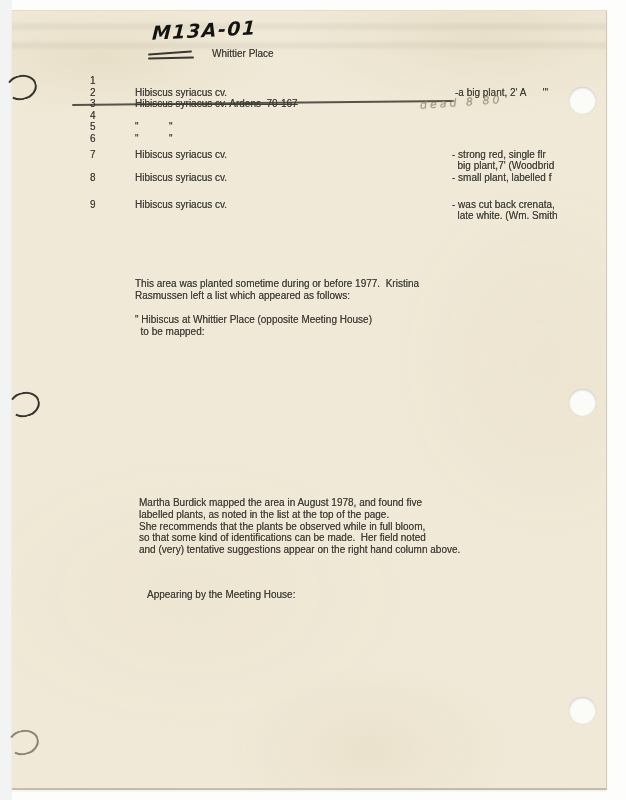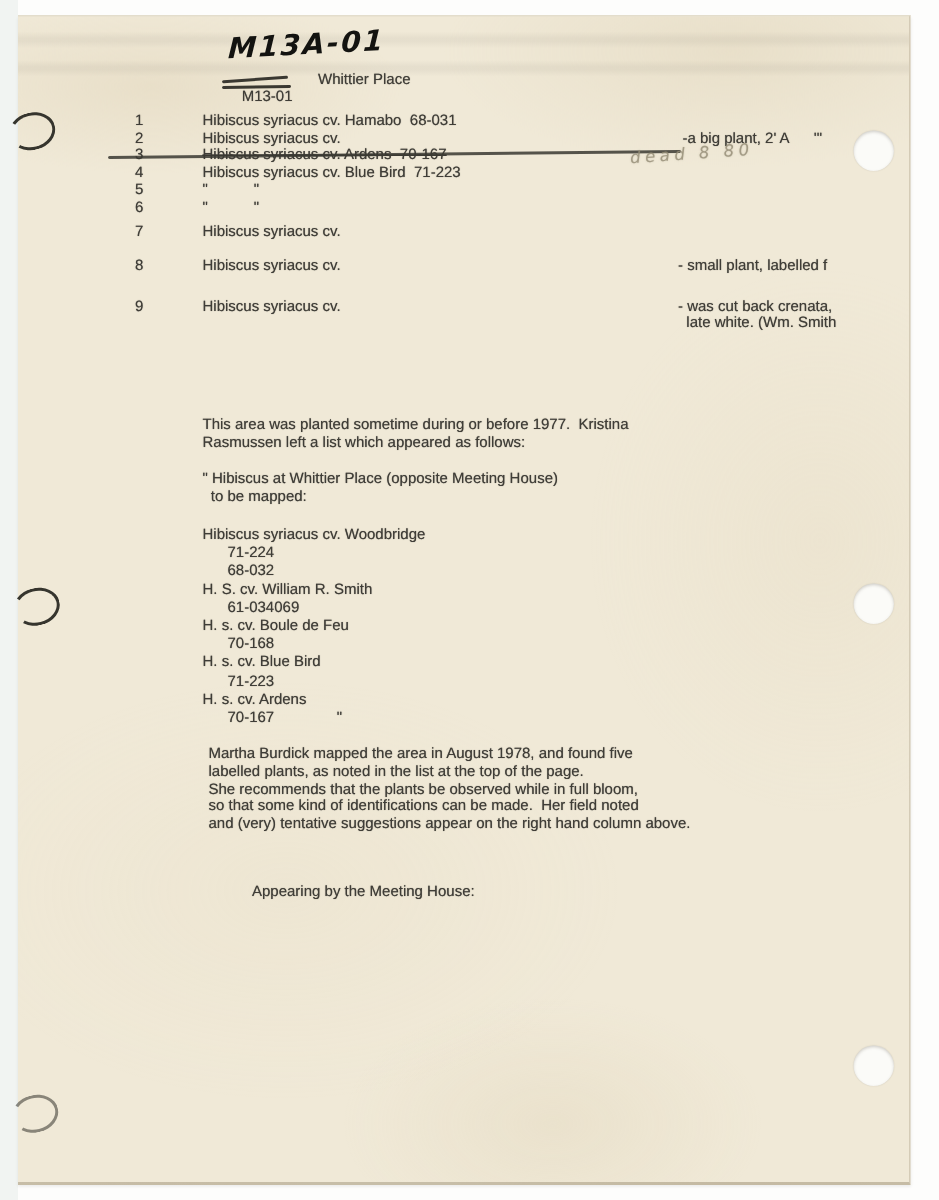--- a/index.html
+++ b/index.html
@@ -63,87 +63,73 @@
 </head>
 <body>
 
 <div class="paper">
 
   <div class="streak" style="top:10px"></div>
   <div class="streak" style="top:29px"></div>
 
   <div class="marker" style="left:140px;top:8px">M13A-01</div>
 
-  <div class="tw" style="left:138px;top:36px">
-    <span class="struck">M13-01</span>
-  </div>
   <div class="penline" style="left:136px;top:41px;width:44px;height:2px;transform:rotate(-4deg)"></div>
   <div class="penline" style="left:136px;top:46px;width:46px;height:1.5px;transform:rotate(-1deg)"></div>
 
   <div class="tw" style="left:200px;top:37px">Whittier Place</div>
 
   <div class="tw row-num" style="left:78px;top:64px">1</div>
-  <div class="tw" style="left:123px;top:64px">Hibiscus syriacus cv. Hamabo  68-031</div>
 
   <div class="tw row-num" style="left:78px;top:75.6px">2</div>
   <div class="tw" style="left:123px;top:75.6px">Hibiscus syriacus cv.</div>
 
   <div class="tw row-num" style="left:78px;top:87.2px">3</div>
   <div class="tw" style="left:123px;top:87.2px;text-decoration:line-through">Hibiscus syriacus cv. Ardens  70-167</div>
   <div class="penline" style="left:60px;top:91px;width:382px;height:1.6px;transform:rotate(-0.6deg);opacity:.85"></div>
 
   <div class="tw row-num" style="left:78px;top:98.8px">4</div>
-  <div class="tw" style="left:123px;top:98.8px">Hibiscus syriacus cv. Blue Bird  71-223</div>
 
   <div class="tw row-num" style="left:78px;top:110.4px">5</div>
   <div class="tw" style="left:123px;top:110.4px">"           "</div>
 
   <div class="tw row-num" style="left:78px;top:122px">6</div>
   <div class="tw" style="left:123px;top:122px">"           "</div>
 
   <div class="tw row-num" style="left:78px;top:138px">7</div>
   <div class="tw" style="left:123px;top:138px">Hibiscus syriacus cv.</div>
 
   <div class="tw row-num" style="left:78px;top:161px">8</div>
   <div class="tw" style="left:123px;top:161px">Hibiscus syriacus cv.</div>
 
   <div class="tw row-num" style="left:78px;top:188px">9</div>
   <div class="tw" style="left:123px;top:188px">Hibiscus syriacus cv.</div>
 
   <div class="tw notes" style="left:443px;top:76px">-a big plant, 2' A      '"</div>
   <div class="pencil" style="left:408px;top:85px">dead 8 80</div>
+  <div class="tw notes" style="left:440px;top:138px">- strong red, single flr
+  big plant,7' (Woodbrid</div>
   <div class="tw notes" style="left:440px;top:161px">- small plant, labelled f</div>
   <div class="tw notes" style="left:440px;top:188px">- was cut back crenata,
   late white. (Wm. Smith</div>
 
   <div class="tw para" style="left:123px;top:267px">This area was planted sometime during or before 1977.  Kristina
 Rasmussen left a list which appeared as follows:</div>
 
   <div class="tw para" style="left:123px;top:303px">" Hibiscus at Whittier Place (opposite Meeting House)
   to be mapped:</div>
 
-  <div class="tw list-block" style="left:123px;top:340px">Hibiscus syriacus cv. Woodbridge
-      71-224
-      68-032
-H. S. cv. William R. Smith
-      61-034069
-H. s. cv. Boule de Feu
-      70-168
-H. s. cv. Blue Bird
-      71-223
-H. s. cv. Ardens
-      70-167               "</div>
 
   <div class="tw para" style="left:127px;top:486px">Martha Burdick mapped the area in August 1978, and found five
 labelled plants, as noted in the list at the top of the page.
 She recommends that the plants be observed while in full bloom,
 so that some kind of identifications can be made.  Her field noted
 and (very) tentative suggestions appear on the right hand column above.</div>
 
-  <div class="tw" style="left:156px;top:578px">Appearing by the Meeting House:</div>
+  <div class="tw" style="left:135px;top:578px">Appearing by the Meeting House:</div>
 
   <div class="hole-right" style="left:557px;top:76px"></div>
   <div class="hole-right" style="left:557px;top:378px"></div>
   <div class="hole-right" style="left:557px;top:686px"></div>
 
   <div class="hole-left" style="left:-6px;top:64px"></div>
   <div class="hole-left" style="left:-3px;top:381px"></div>
   <div class="hole-left" style="left:-4px;top:719px;opacity:.55"></div>
 
 </div>

